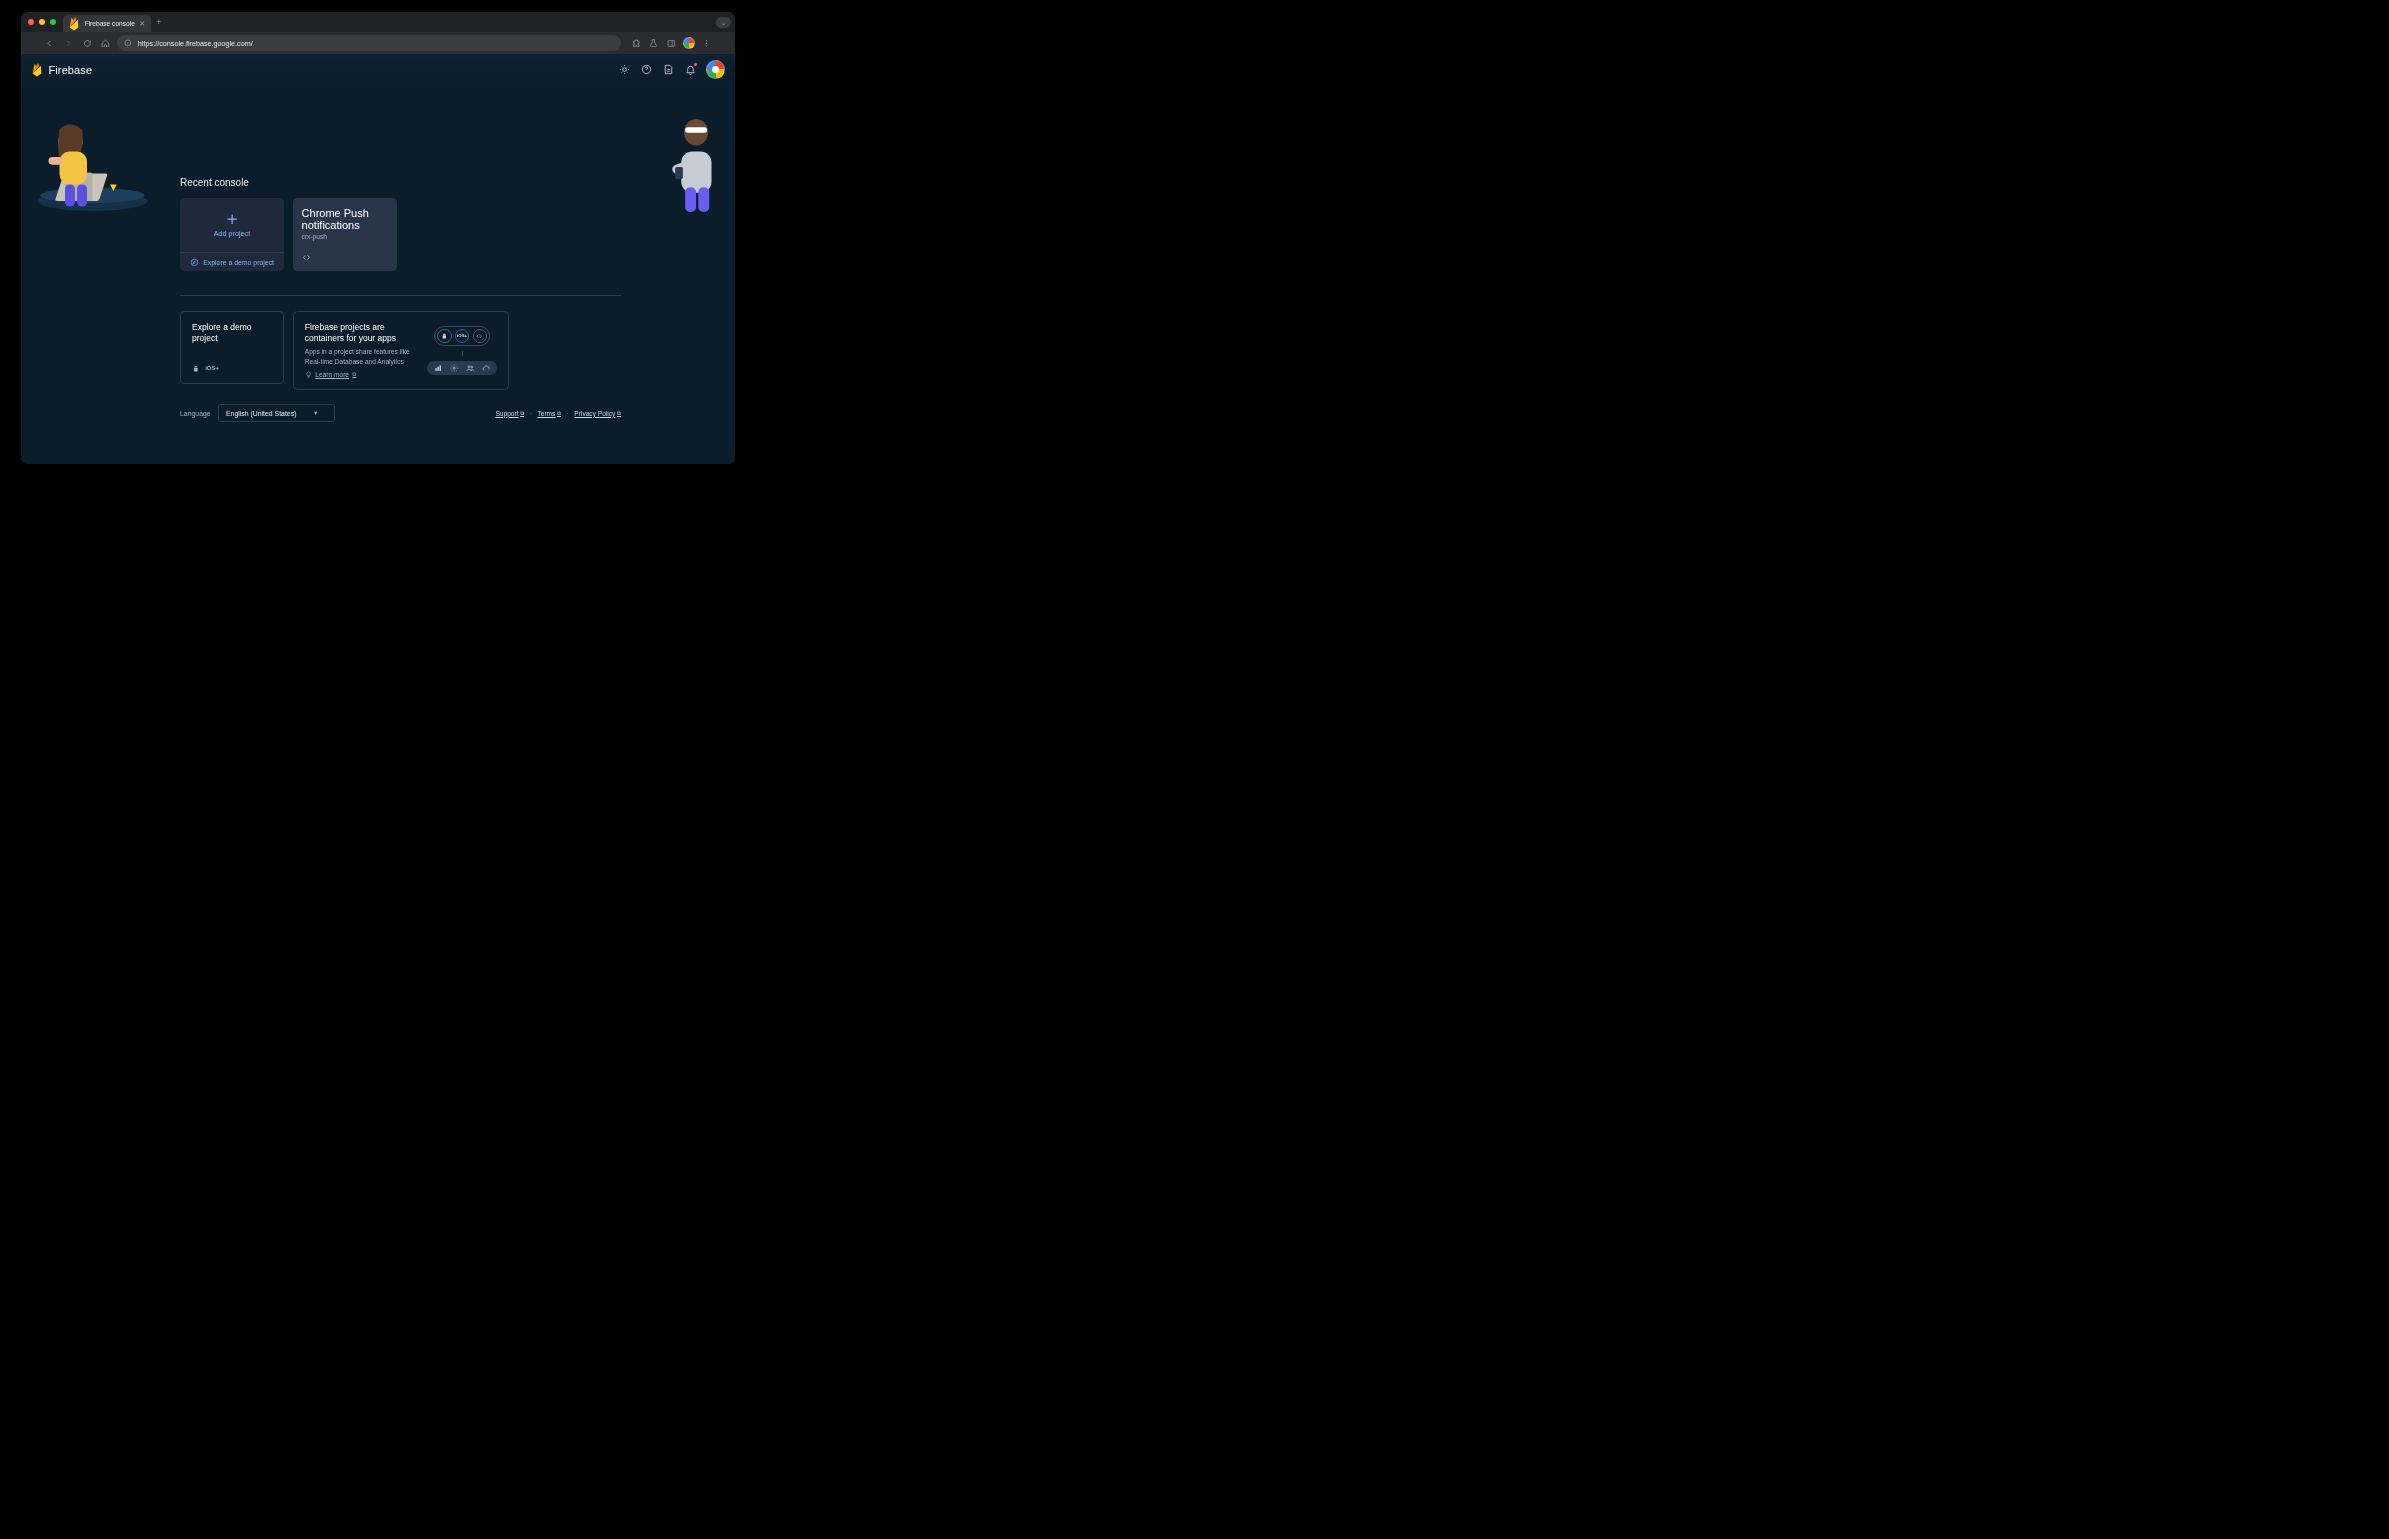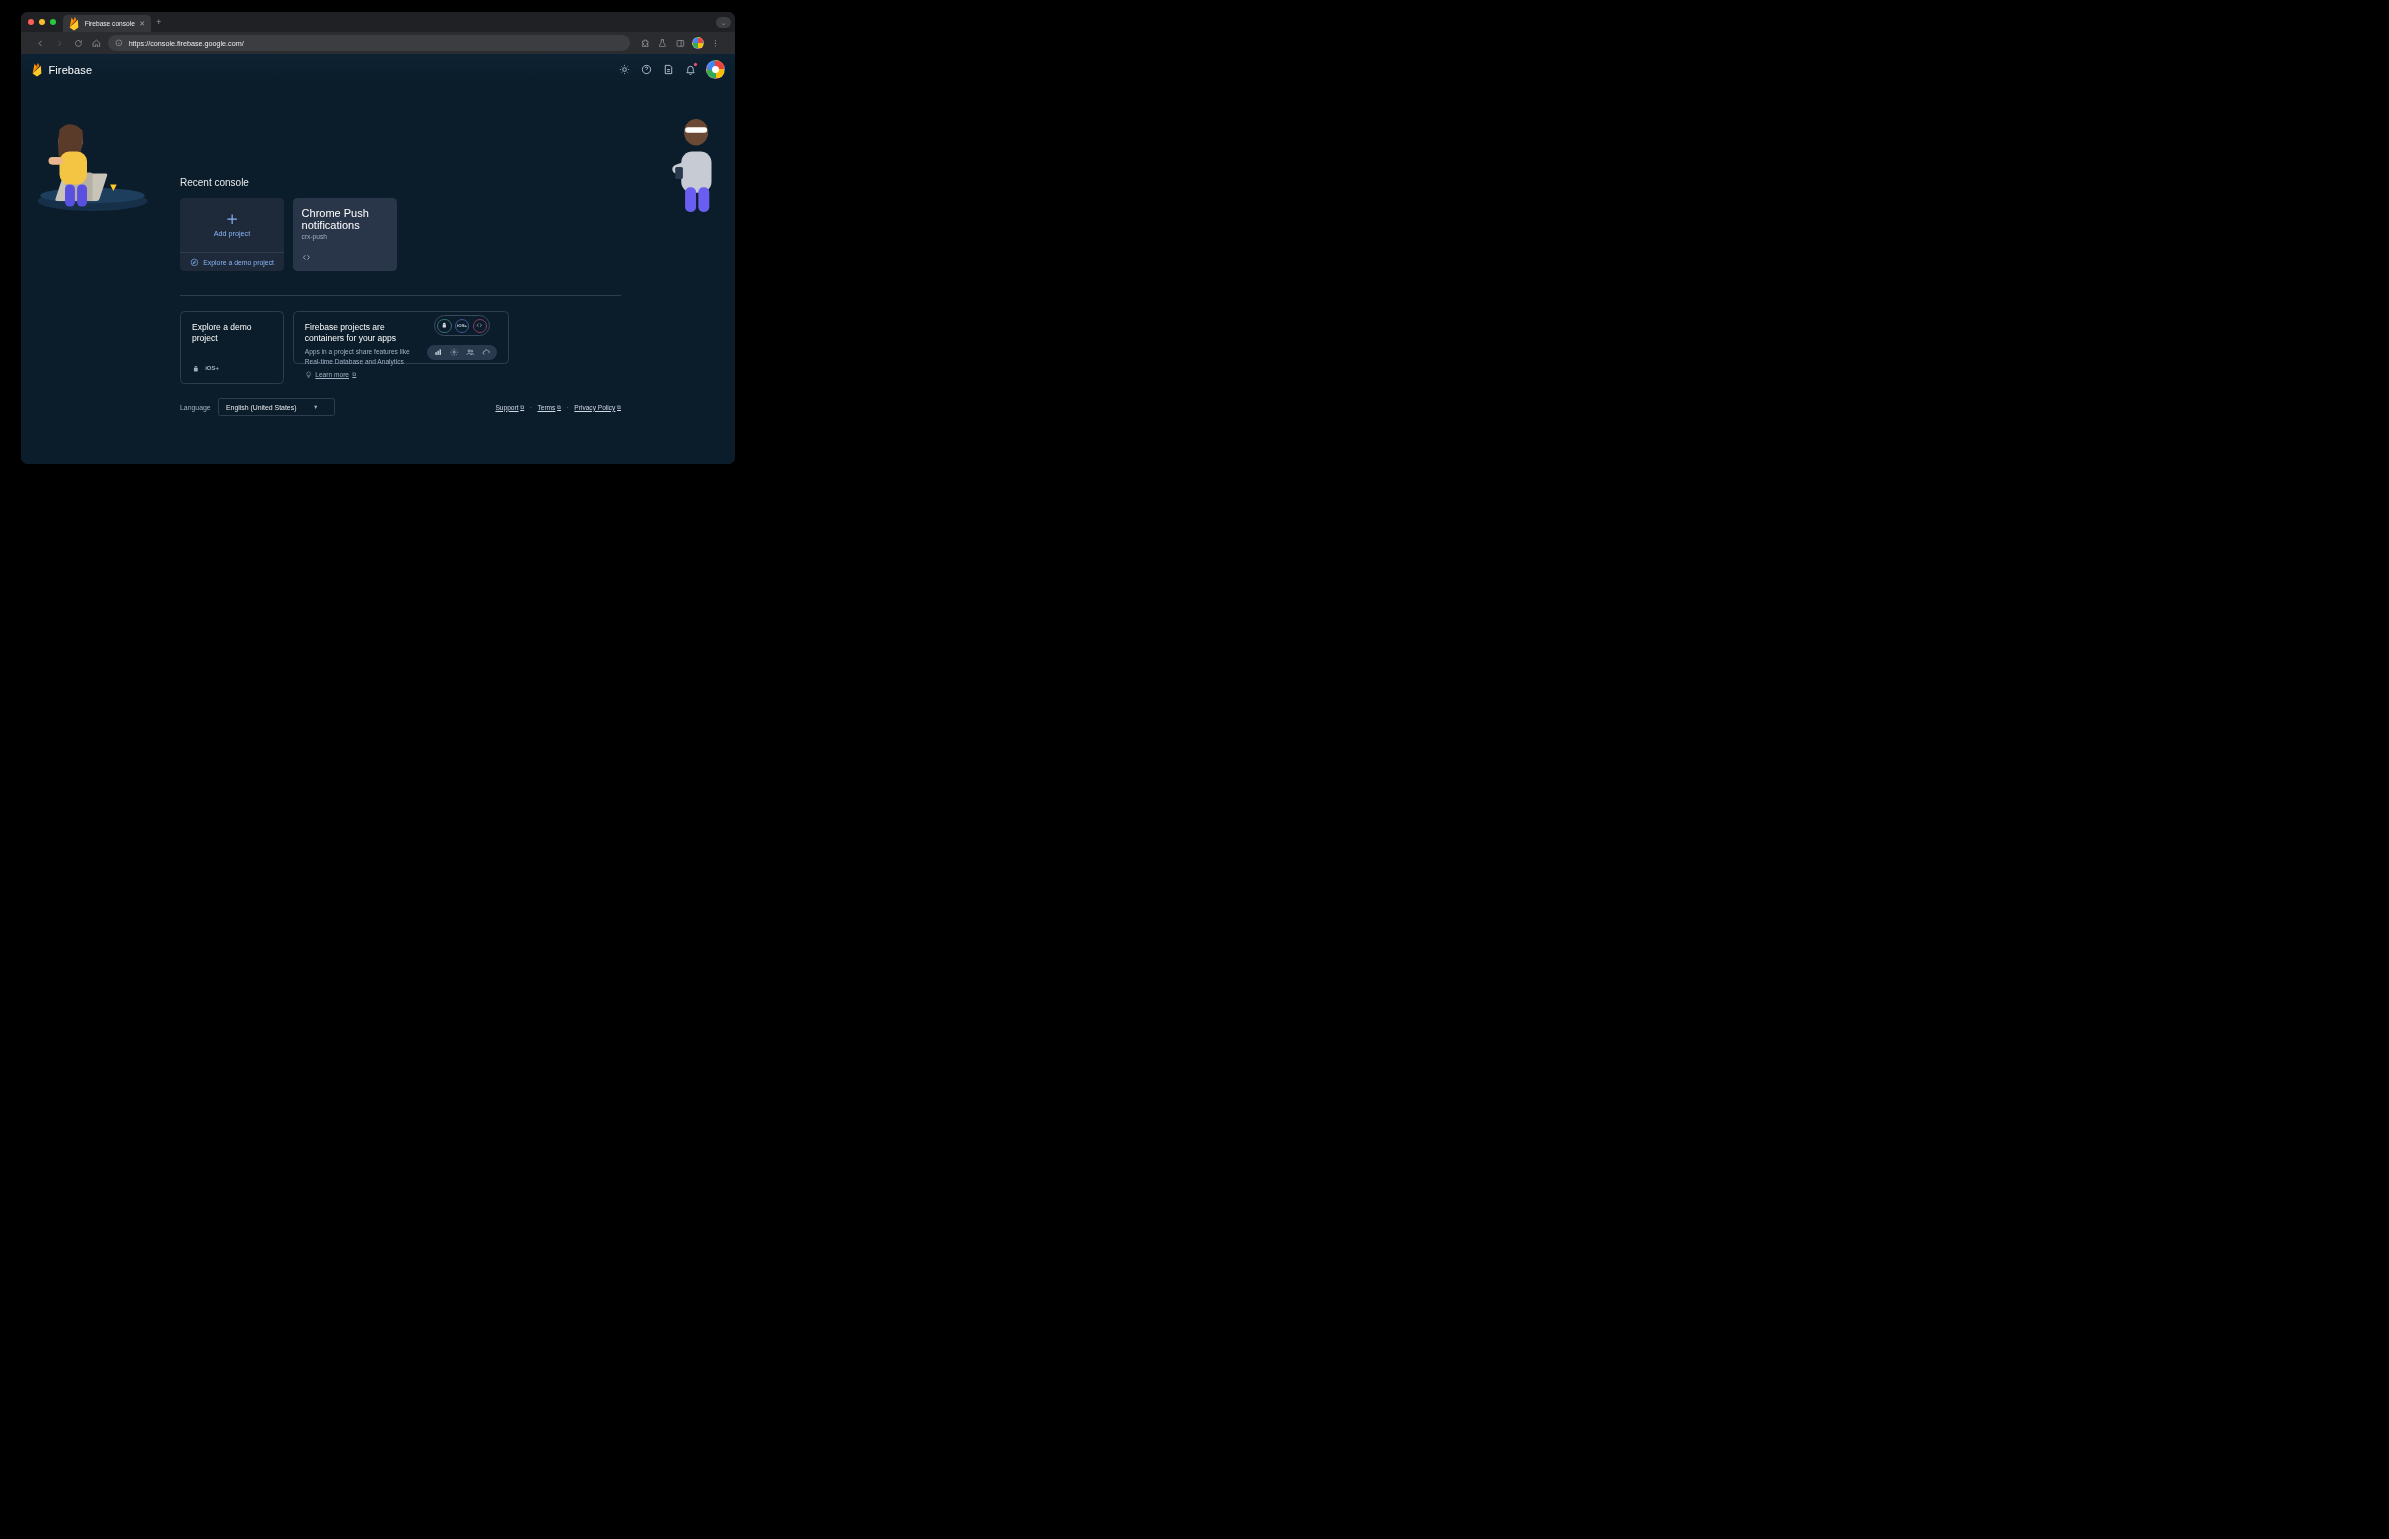--- a/index.html
+++ b/index.html
@@ -57,21 +57,21 @@
     border-radius:4.4px 4.4px 0 0;display:flex;align-items:center;
     padding:0 5.5px;gap:4.4px;min-width:83px;font-size:6.6px;color:var(--text-light);
   }
   .tab-close{color:var(--text-dim);font-size:7.2px;cursor:pointer;margin-left:auto;}
   .newtab{color:var(--text-dim);font-size:8.8px;padding:0 5.5px;cursor:pointer;}
   .tabspacer{flex:1;}
   .tabdrop{width:14.3px;height:11px;border-radius:5.5px;background:#3c3d40;display:flex;align-items:center;justify-content:center;color:var(--text-dim);font-size:6px;}
 
   .toolbar{
     height:22px;background:var(--chrome-dark);display:flex;align-items:center;
-    padding:0 12px;gap:3.3px;
+    padding:0 21px;gap:3.3px;
   }
   .tbtn{width:15.4px;height:15.4px;display:flex;align-items:center;justify-content:center;color:var(--text-dim);border-radius:50%;cursor:pointer;}
   .omnibox{
     flex:1;height:16.5px;background:var(--omnibox);border-radius:8.3px;
     display:flex;align-items:center;padding:0 7.7px;gap:5.5px;color:var(--text-light);
     font-size:7.2px;
   }
   .omni-icon{color:var(--text-dim);}
   .right-icons{display:flex;align-items:center;gap:2.2px;margin-left:4.4px;}
   .avatar-chrome{width:12px;height:12px;border-radius:50%;background:conic-gradient(#ea4335 0 90deg,#fbbc05 90deg 180deg,#34a853 180deg 270deg,#4285f4 270deg 360deg);border:1.1px solid #fff3;}
@@ -116,21 +116,21 @@
   .proj-footer{color:#cfd8e3;}
 
   .divider{height:0.6px;background:var(--divider);margin:0 0 15.4px 0;position:relative;top:-11px;}
 
   .info-row{display:flex;gap:8.8px;position:relative;top:-11px;}
   .info-card{
     border:0.6px solid var(--firebase-border);border-radius:4.4px;padding:10px 11px;
     background:transparent;
   }
   .info-card.explore{width:104px;height:73px;display:flex;flex-direction:column;justify-content:space-between;}
-  .info-card.containers{width:216px;height:53px;display:flex;gap:3px;}
+  .info-card.containers{width:216px;height:79px;display:flex;gap:3px;}
   .info-title{font-size:8.5px;color:#fff;font-weight:400;line-height:1.3;}
   .info-sub{font-size:6.6px;color:#9fb0c5;margin-top:3.3px;line-height:1.4;}
   .learn{display:flex;align-items:center;gap:3.3px;color:#9fb0c5;font-size:6.6px;margin-top:5.5px;text-decoration:underline;cursor:pointer;}
   .mini-icons{display:flex;gap:5.5px;color:#9fb0c5;font-size:6.6px;}
   .containers-visual{display:flex;flex-direction:column;align-items:center;gap:4.4px;margin-left:auto;justify-content:center;}
   .pill-row{display:flex;gap:3.3px;border:0.6px solid #3a4a5f;border-radius:11px;padding:2.2px;}
   .pill{width:14.3px;height:14.3px;border:0.6px solid #3a6a7a;border-radius:50%;display:flex;align-items:center;justify-content:center;font-size:5.5px;color:#cfd8e3;}
   .pill.ios{border-color:#3a5a9a;}
   .pill.web{border-color:#8a3a5a;}
   .feat-bar{background:#2a3a4e;border-radius:10px;padding:3.3px 6.6px;display:flex;gap:7.7px;color:#cfd8e3;}

